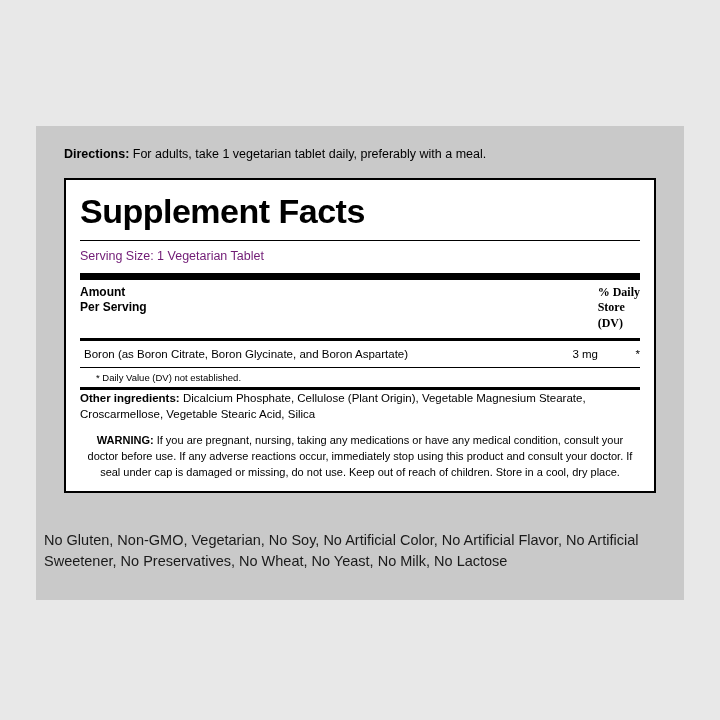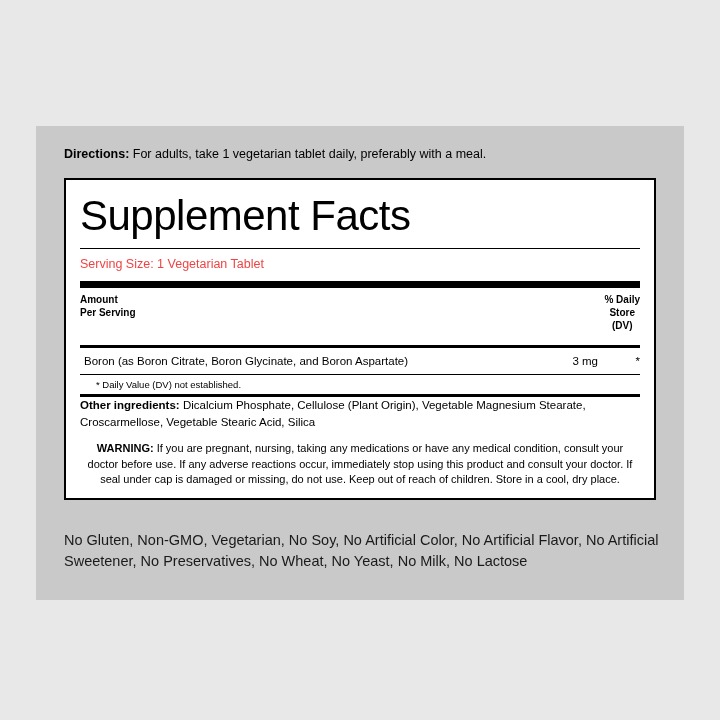--- a/index.html
+++ b/index.html
@@ -46,56 +46,57 @@
     left: 64px;
     top: 178px;
     width: 592px;
     background: #ffffff;
     border: 2px solid #000;
     box-sizing: border-box;
     padding: 10px 14px 10px 14px;
   }
   .facts-title {
     font-family: "Liberation Sans", sans-serif;
-    font-weight: normal;
-    font-size: 42px;
+    font-weight: bold;
+    font-size: 34px;
     letter-spacing: -0.5px;
     line-height: 1.05;
     color: #000;
     margin: 4px 0 10px 0;
   }
   .serving-line {
     font-size: 12.5px;
-    color: #ef4444;
+    color: #701a75;
     line-height: 1.45;
   }
   .rule-thick {
     border-top: 7px solid #000;
     margin-top: 8px;
   }
   .rule-thin {
     border-top: 1px solid #000;
   }
   .rule-med {
     border-top: 3px solid #000;
   }
   .amount-row {
     display: flex;
     justify-content: space-between;
     align-items: flex-start;
-    padding: 5px 0 13px 0;
-    font-size: 10px;
+    padding: 5px 0 6px 0;
+    font-size: 12px;
     font-weight: bold;
     line-height: 1.3;
   }
   .amount-left {
     text-align: left;
   }
   .amount-right {
-    text-align: center;
+    text-align: left;
+    font-family: Liberation Serif, serif;
   }
   .nutrient-row {
     display: flex;
     align-items: flex-start;
     padding: 7px 0 7px 0;
     font-size: 11.5px;
   }
   .nutrient-name {
     flex: 1 1 auto;
     padding-left: 4px;
@@ -122,21 +123,21 @@
   .other-block b { font-weight: bold; }
   .warning-block {
     font-size: 11px;
     line-height: 1.45;
     padding-top: 10px;
     text-align: center;
   }
   .warning-block b { font-weight: bold; }
   .claims {
     position: absolute;
-    left: 64px;
+    left: 44px;
     top: 530px;
     width: 606px;
     font-size: 14.5px;
     line-height: 1.45;
     color: #1a1a1a;
   }
 </style>
 </head>
 <body>
 

